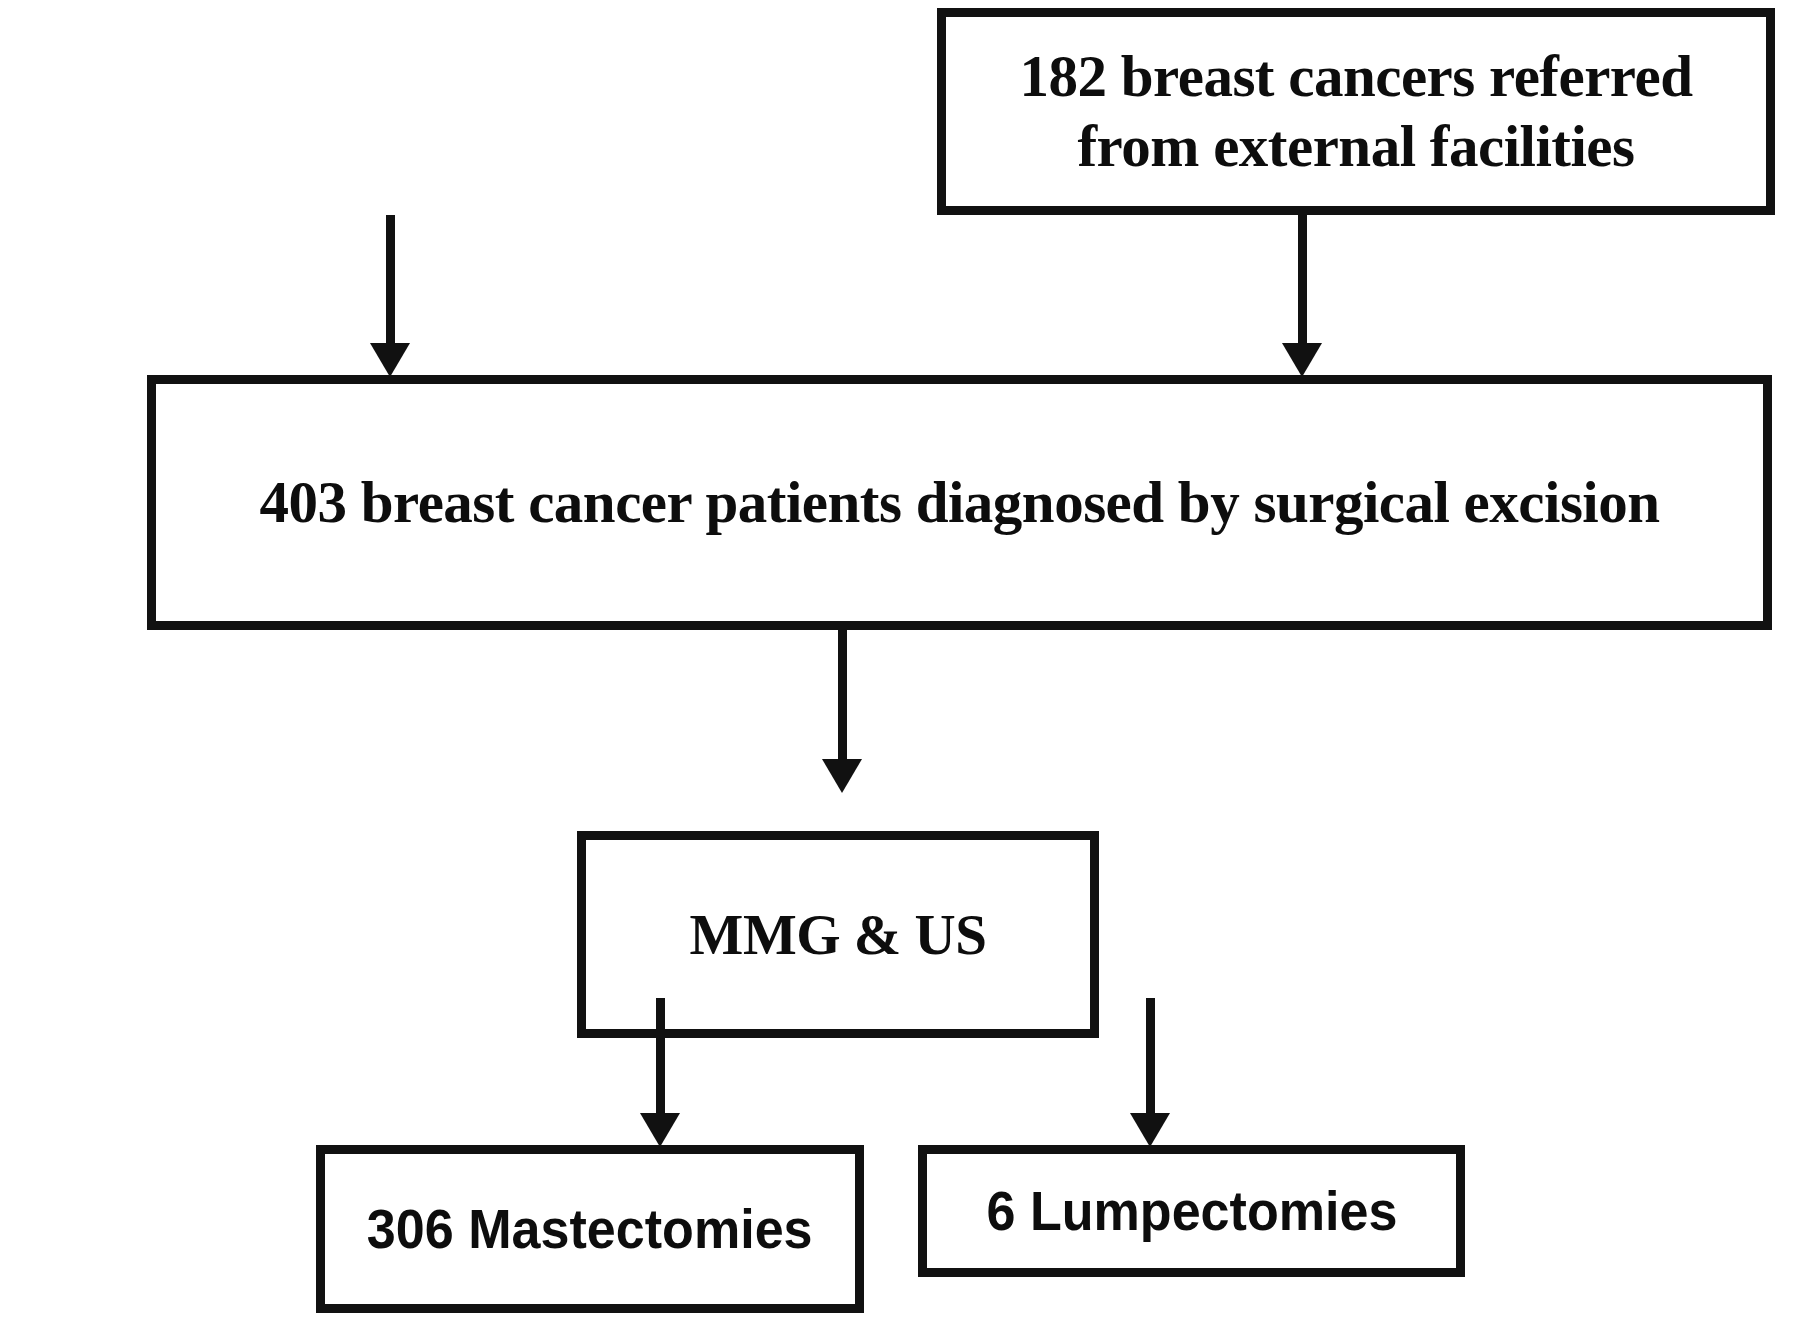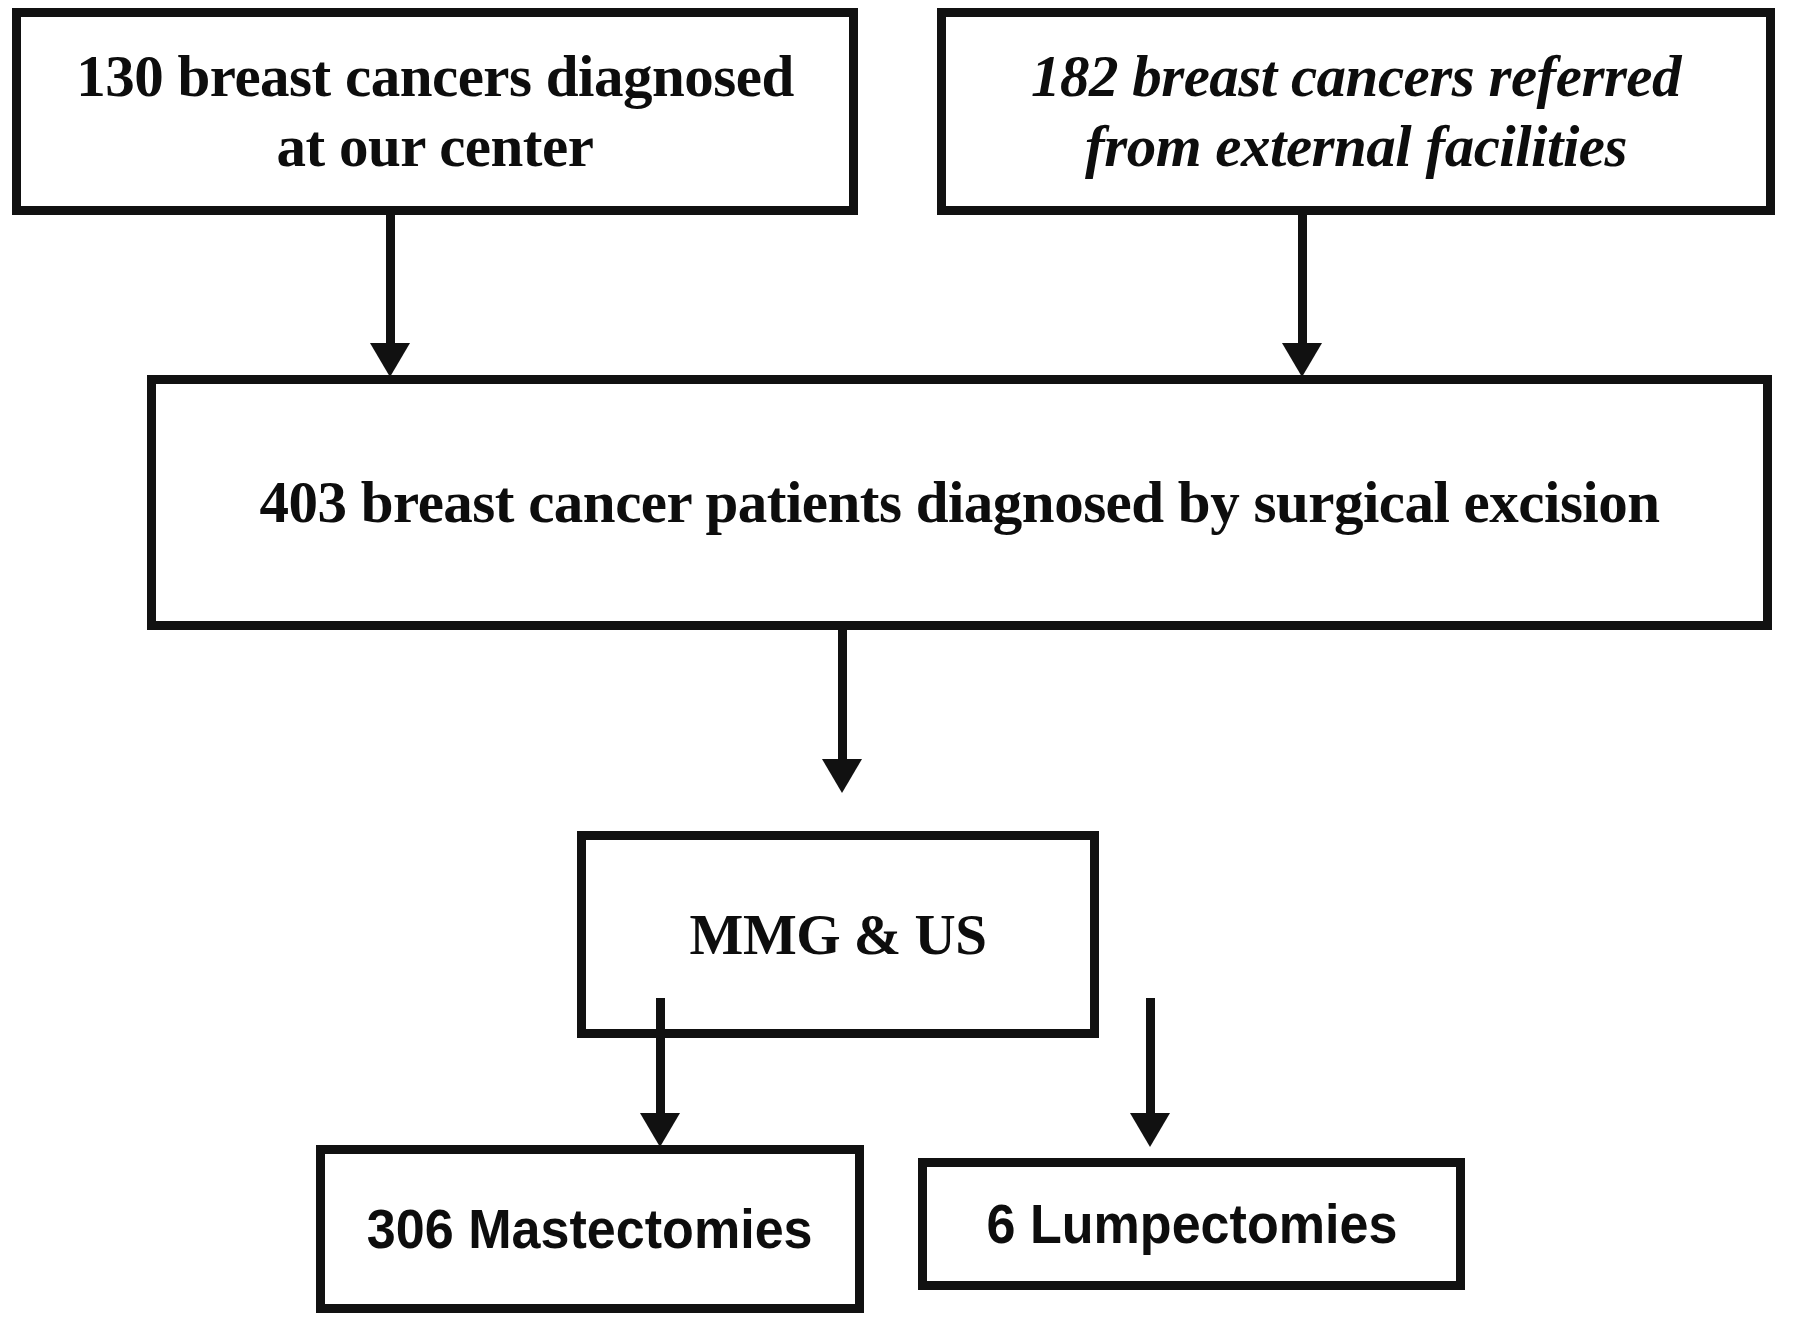--- a/index.html
+++ b/index.html
@@ -30,25 +30,25 @@
     font-family: "Liberation Serif", "DejaVu Serif", serif;
     font-weight: bold;
     color: #0d0d0d;
     line-height: 1.18;
     letter-spacing: -0.5px;
     padding: 0 10px;
     white-space: pre-line;
   }
   
   #node-source-internal { left: 12px;  top: 8px;    width: 846px;  height: 207px; }
-  #node-source-external { left: 937px; top: 8px;    width: 838px;  height: 207px; font-style: italic; }
+  #node-source-external { left: 937px; top: 8px;    width: 838px;  height: 207px; }
   #node-cohort          { left: 147px; top: 375px;  width: 1625px; height: 255px; }
   #node-imaging         { left: 577px; top: 831px;  width: 522px;  height: 207px; }
   #node-mastectomies    { left: 316px; top: 1145px; width: 548px;  height: 168px; }
-  #node-lumpectomies    { left: 918px; top: 1145px; width: 547px;  height: 132px; margin-top: 13px; }
+  #node-lumpectomies    { left: 918px; top: 1145px; width: 547px;  height: 132px; }
 
   #node-source-internal .label,
   #node-source-external .label { font-size: 59px; }
   #node-cohort .label          { font-size: 59px; }
   #node-imaging .label         { font-size: 57px; }
 
   
   .node.sans .label {
     font-family: "Liberation Sans Narrow", "Liberation Sans", "DejaVu Sans", sans-serif;
     font-weight: bold;
@@ -90,24 +90,20 @@
   #arrow-external-to-cohort .stem { height: 130px; }
   #arrow-cohort-to-imaging  .stem { height: 131px; }
   #arrow-imaging-to-mast    .stem { height: 117px; }
   #arrow-imaging-to-lump    .stem { height: 117px; }
 </style>
 </head>
 <body>
 
 <div id="canvas">
 
-  <div class="node" id="node-source-internal">
-    <span class="label">130 breast cancers diagnosed
-at   our center</span>
-  </div>
 
   <div class="node" id="node-source-external">
     <span class="label">182 breast cancers referred
 from external facilities</span>
   </div>
 
   <div class="connector" id="arrow-internal-to-cohort">
     <div class="stem"></div>
     <div class="head"></div>
   </div>

